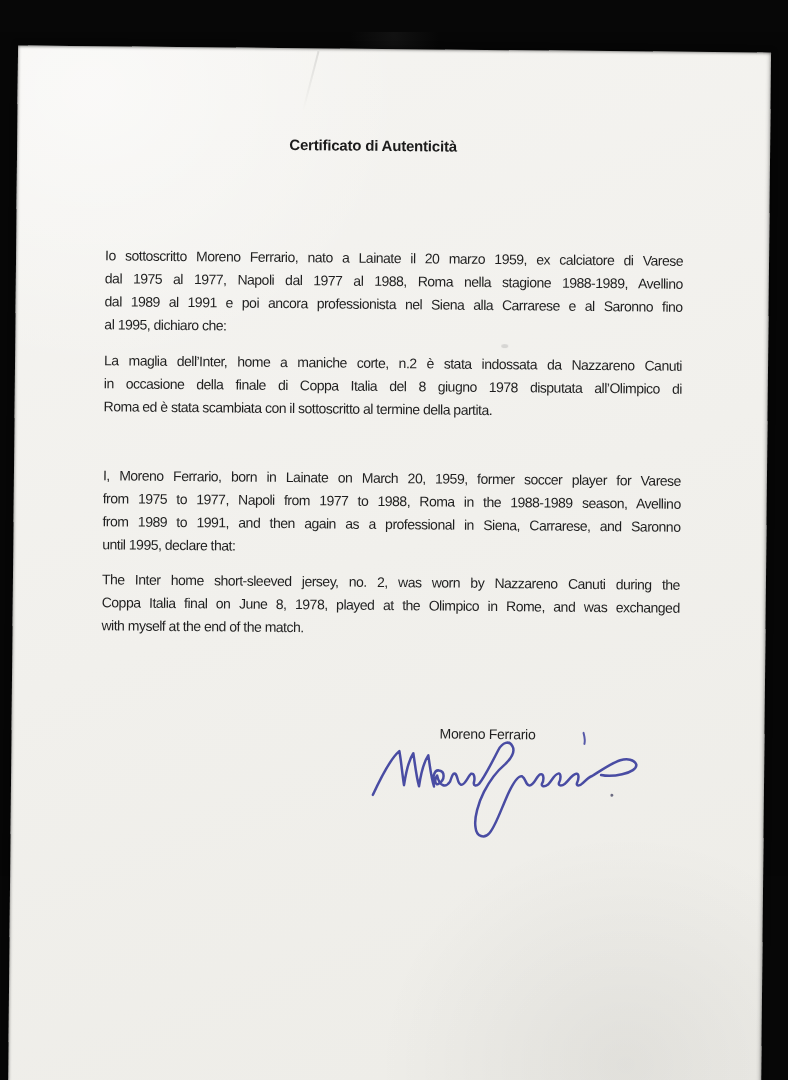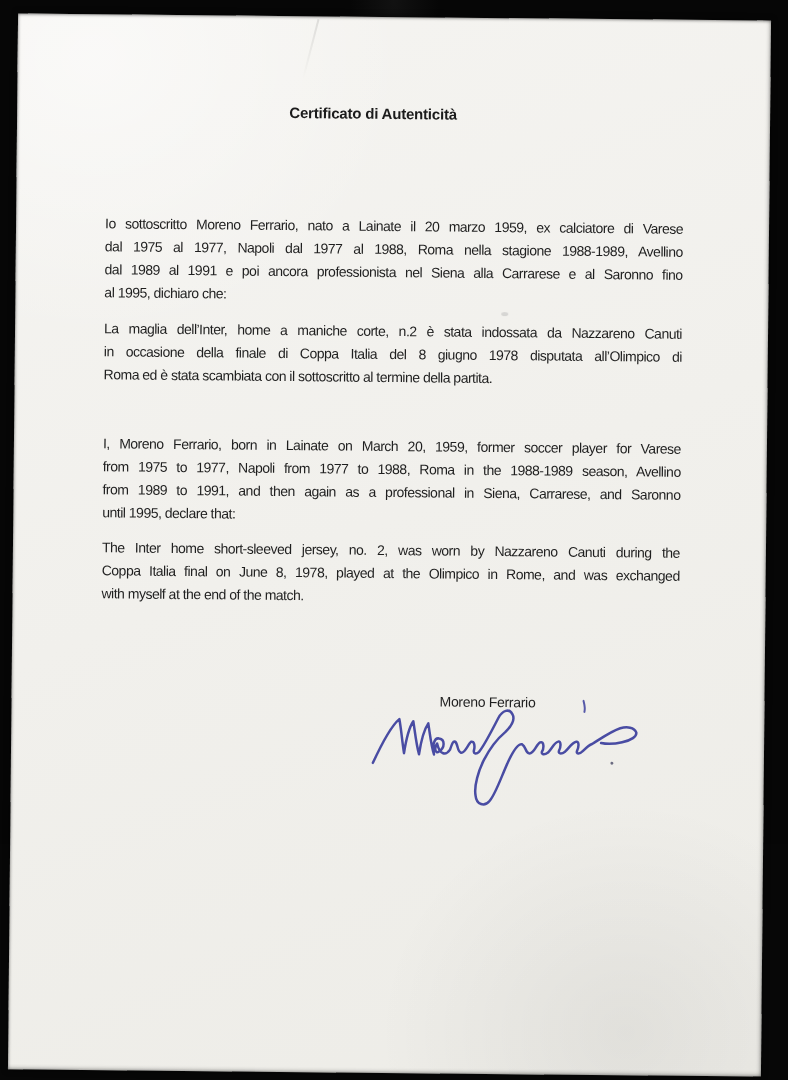--- a/index.html
+++ b/index.html
@@ -12,20 +12,21 @@
     font-family: "Liberation Sans", sans-serif;
   }
 
   .scan-stage {
     position: relative;
     width: 788px;
     height: 844px;
     background:
       radial-gradient(ellipse at 50% 0%, rgba(70,70,70,0.18) 0%, rgba(0,0,0,0) 8%),
       #060606;
+    margin-top: 32px;
   }
 
   .paper {
     position: absolute;
     left: 13px;
     top: 17px;
     width: 753px;
     height: 1056px;
     transform: rotate(0.55deg);
     transform-origin: 50% 50%;

